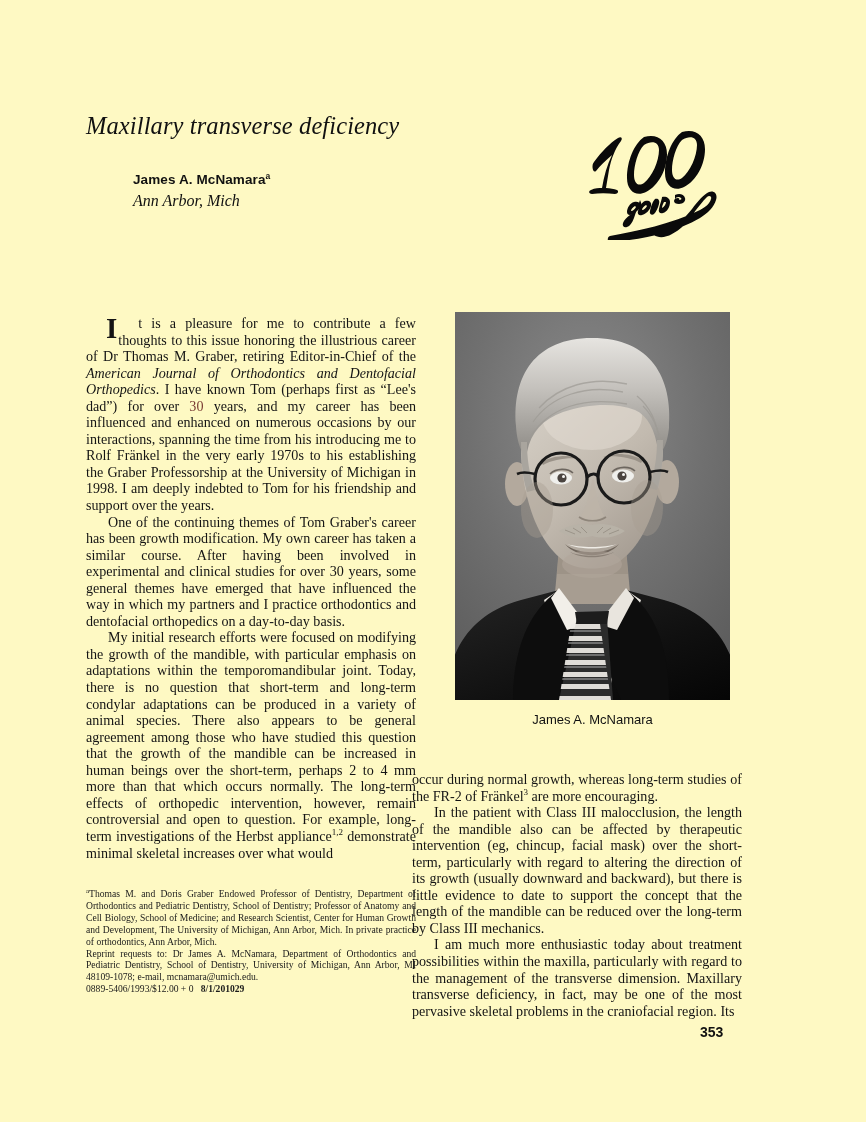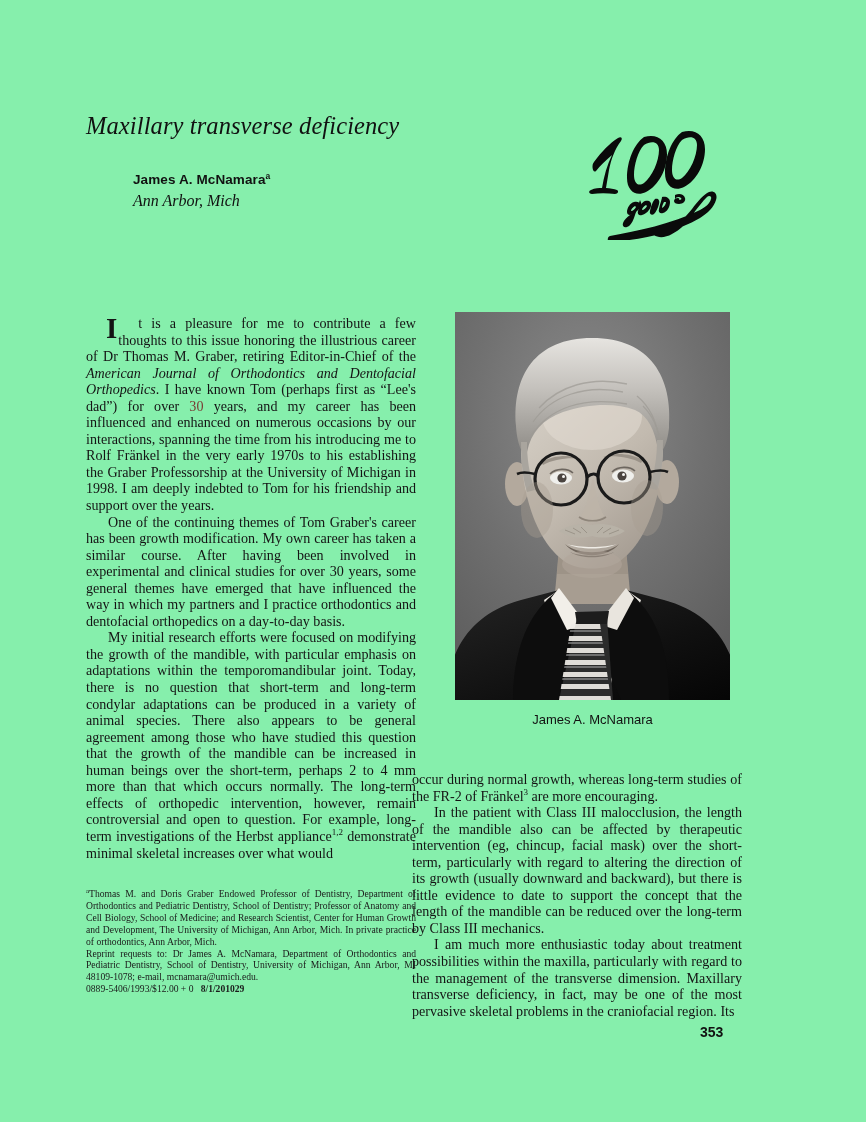--- a/index.html
+++ b/index.html
@@ -12,21 +12,21 @@
     height: 1122px;
     position: relative;
     font-family: "Liberation Serif", serif;
     color: #1a1a1a;
     overflow: hidden;
   }
 
   .page {
     position: absolute;
     inset: 0;
-    background: #86efac;
+    background: #fef9c3;
   }
 
   
   .article-title {
     position: absolute;
     left: 86px;
     top: 112px;
     width: 380px;
     font-family: "Liberation Serif", serif;
     font-style: italic;

